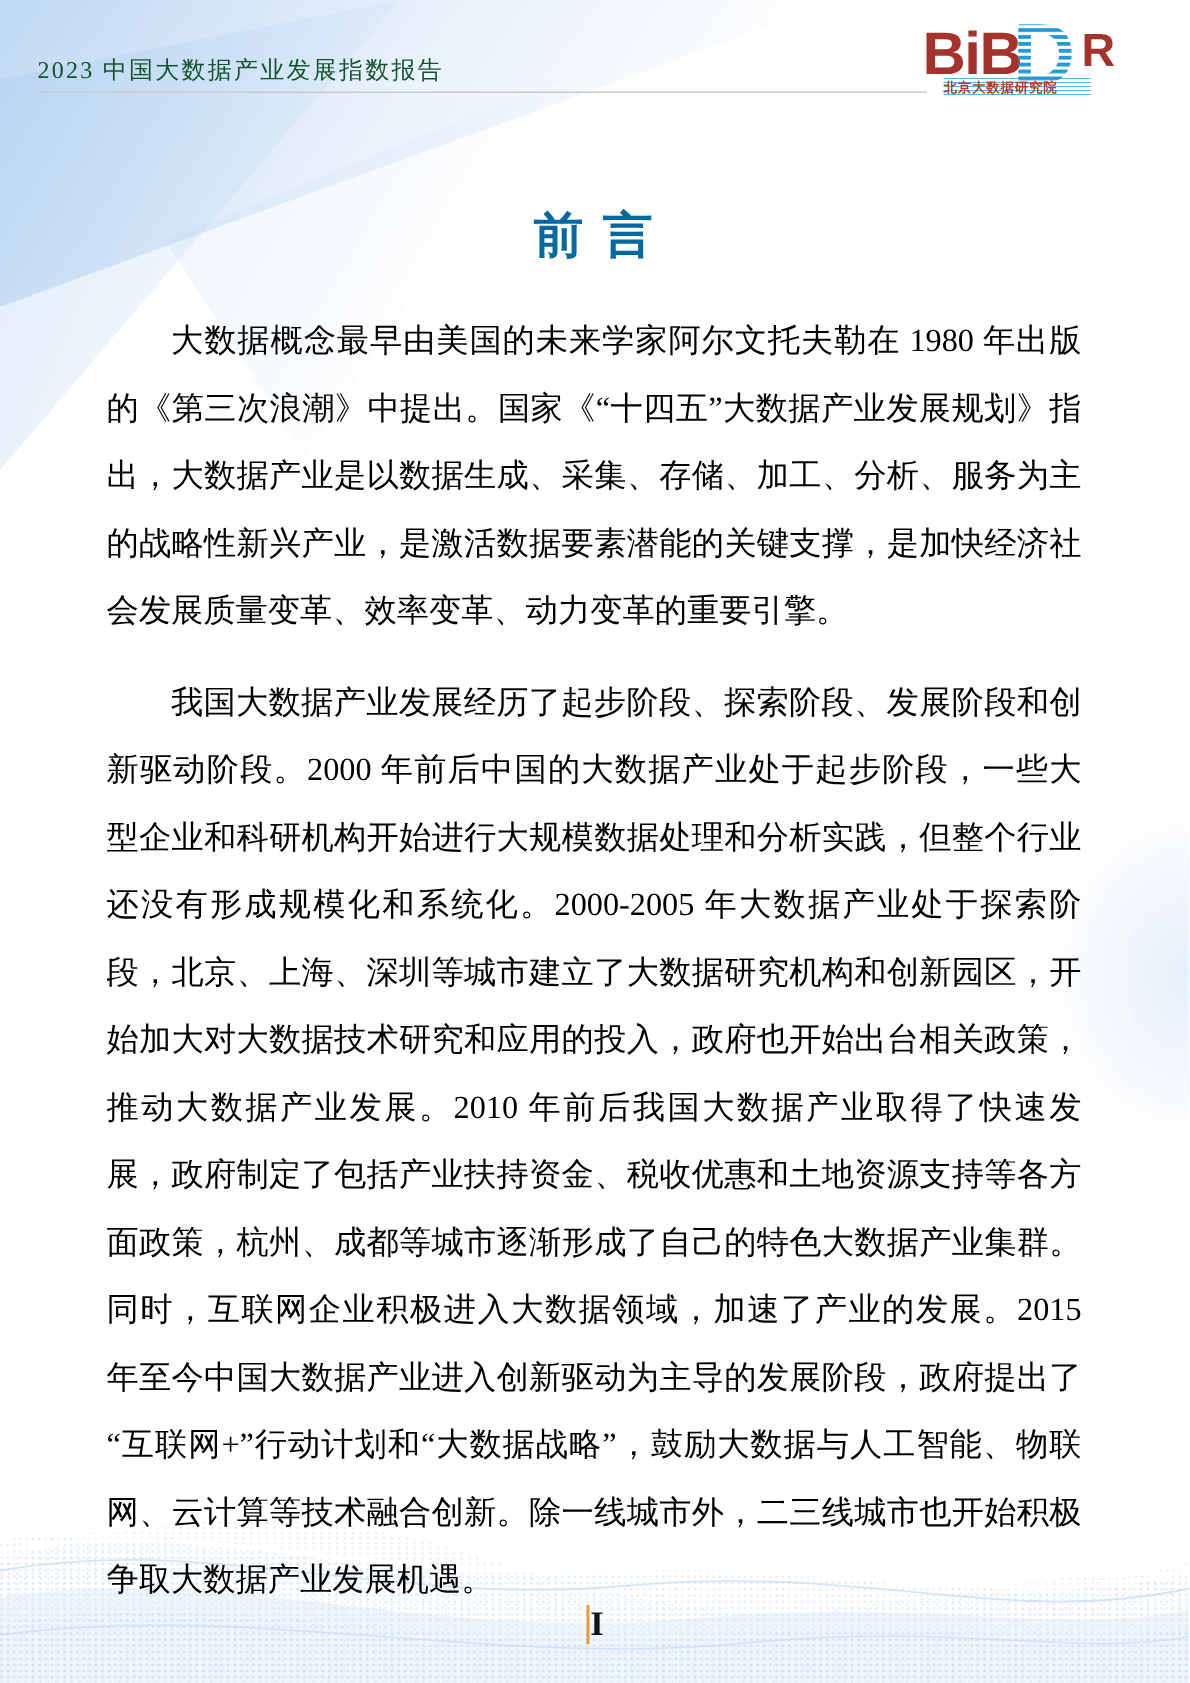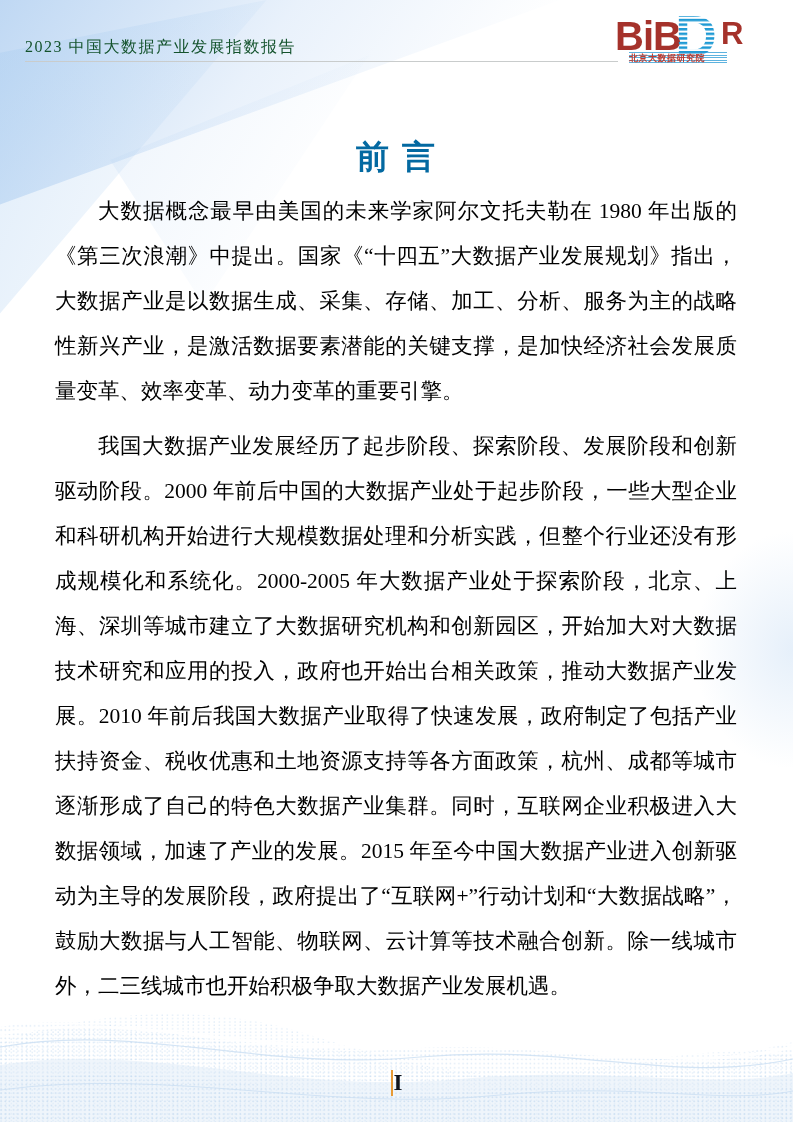--- a/index.html
+++ b/index.html
@@ -82,21 +82,21 @@
     text-align:center;
     font-family:"Liberation Sans","DejaVu Sans",sans-serif;
     font-weight:bold;font-size:33px;line-height:42px;color:#0369a1;
     letter-spacing:2px;margin:0;
   }
   .doc-body{
     position:absolute;left:55px;top:189px;width:682px;
     font-size:21.5px;line-height:45px;
     text-align:justify;text-justify:inter-ideograph;
   }
-  .doc-body p{margin:0;text-indent:2em;}
+  .doc-body p{margin:16px;text-indent:2em;}
   .doc-body p + p{margin-top:10px;}
 
   
   .page-number{
     position:absolute;left:0;bottom:26px;width:793px;text-align:center;
   }
   .page-number span{
     display:inline-block;
     font-family:"Liberation Serif","DejaVu Serif",serif;
     font-weight:bold;font-size:23px;line-height:26px;color:#10141c;

